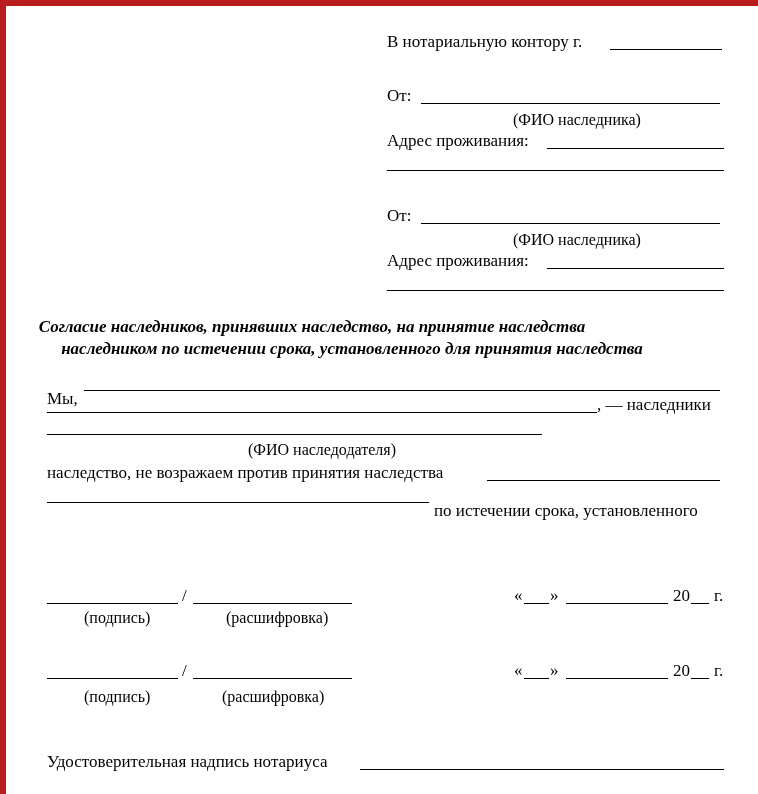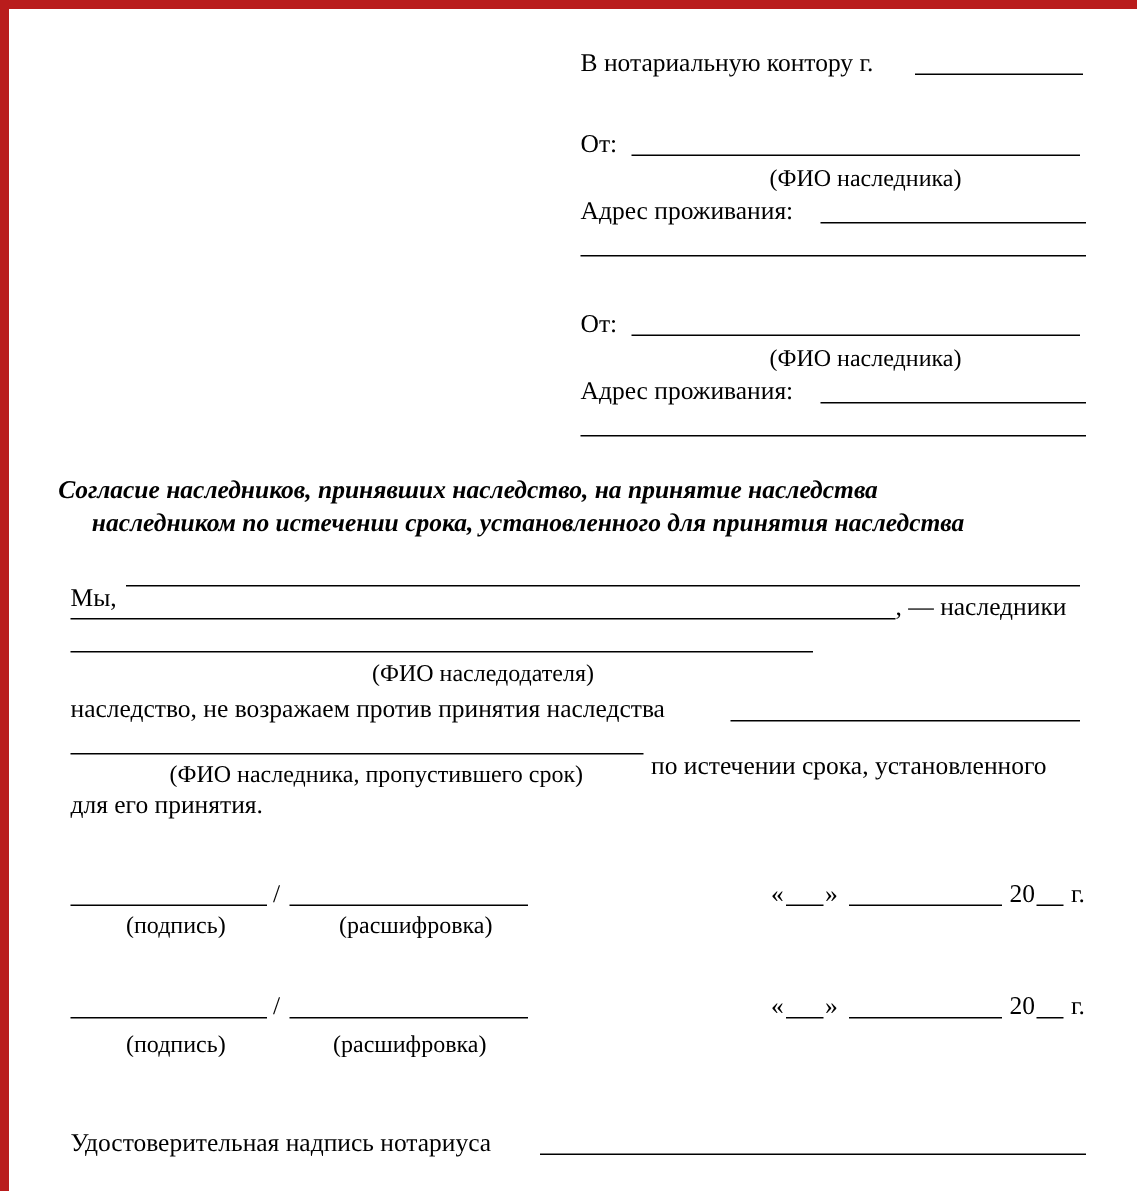--- a/index.html
+++ b/index.html
@@ -50,23 +50,21 @@
   <span class="abs t16" style="left:591px; top:389px;">, — наследники</span>
 
   <div class="ul" style="left:41px; top:428px; width:495px;"></div>
   <span class="abs small" style="left:242px; top:437px;">(ФИО наследодателя)</span>
 
   <span class="abs t16" style="left:41px; top:457px;">наследство, не возражаем против принятия наследства</span>
   <div class="ul" style="left:481px; top:474px; width:233px;"></div>
 
   <div class="ul" style="left:41px; top:496px; width:382px;"></div>
   <span class="abs t16" style="left:428px; top:479px;margin-top:16px;">по истечении срока, установленного</span>
-  <span class="abs small" style="left:107px; top:504px;">(ФИО наследника, пропустившего срок)</span>
 
-  <span class="abs t16" style="left:41px; top:521px;">для его принятия.</span>
 
   <div class="ul" style="left:41px; top:597px; width:131px;"></div>
   <span class="abs t16" style="left:176px; top:580px;">/</span>
   <div class="ul" style="left:187px; top:597px; width:159px;"></div>
   <span class="abs small" style="left:78px; top:605px;">(подпись)</span>
   <span class="abs small" style="left:220px; top:605px;">(расшифровка)</span>
 
   <span class="abs t16" style="left:508px; top:580px;">«</span>
   <div class="ul" style="left:518px; top:597px; width:25px;"></div>
   <span class="abs t16" style="left:544px; top:580px;">»</span>

